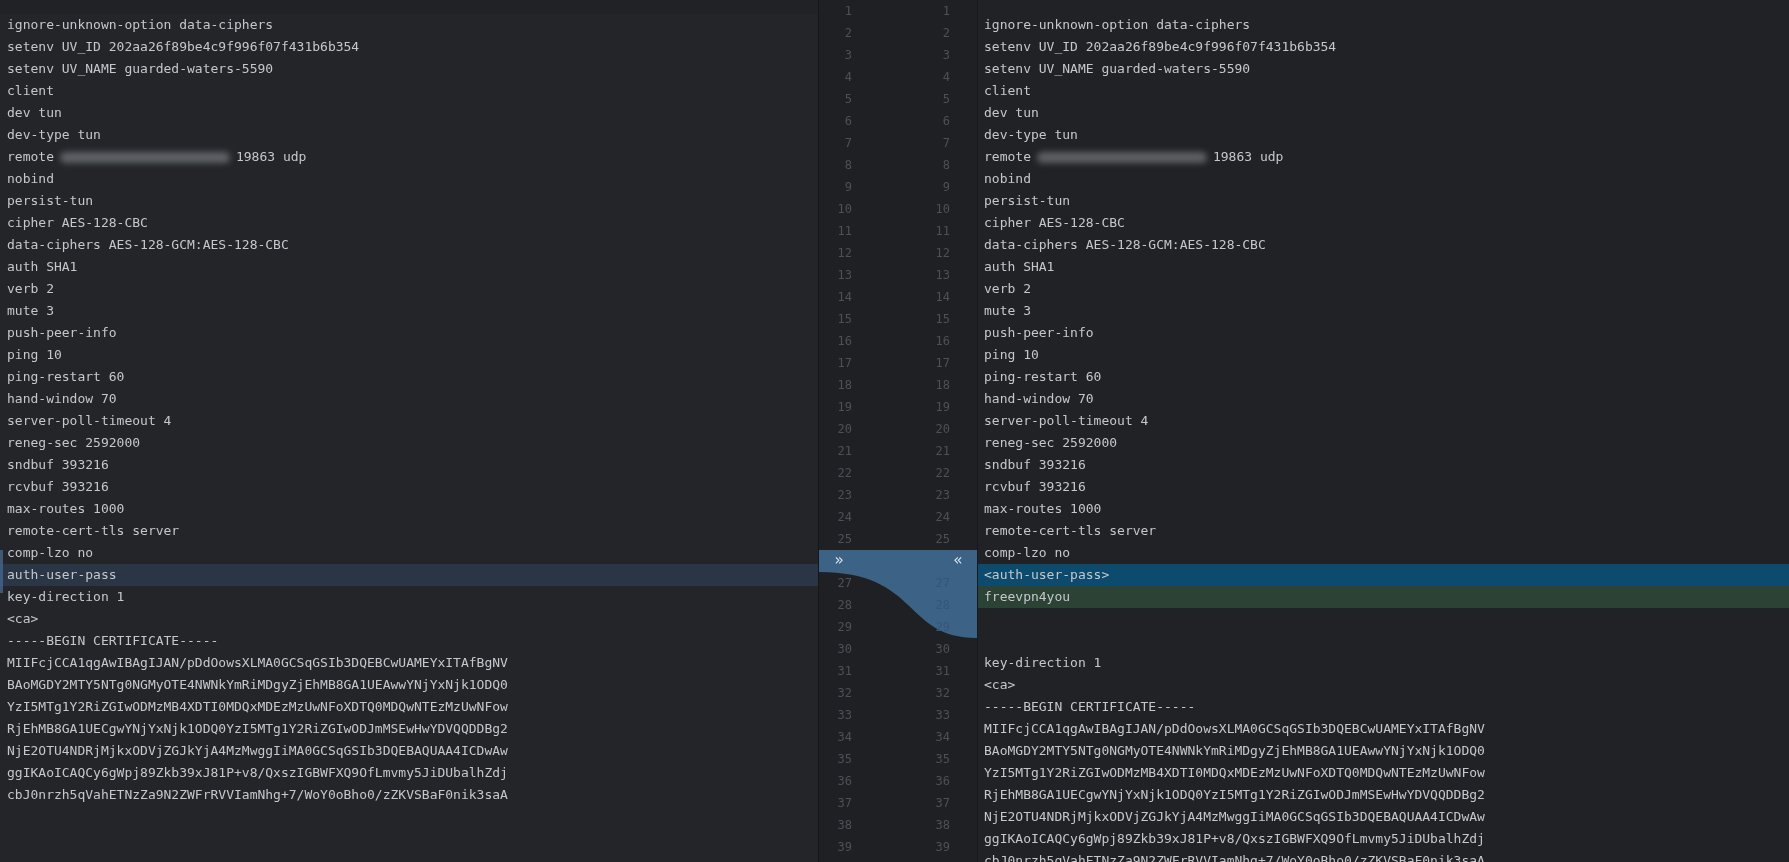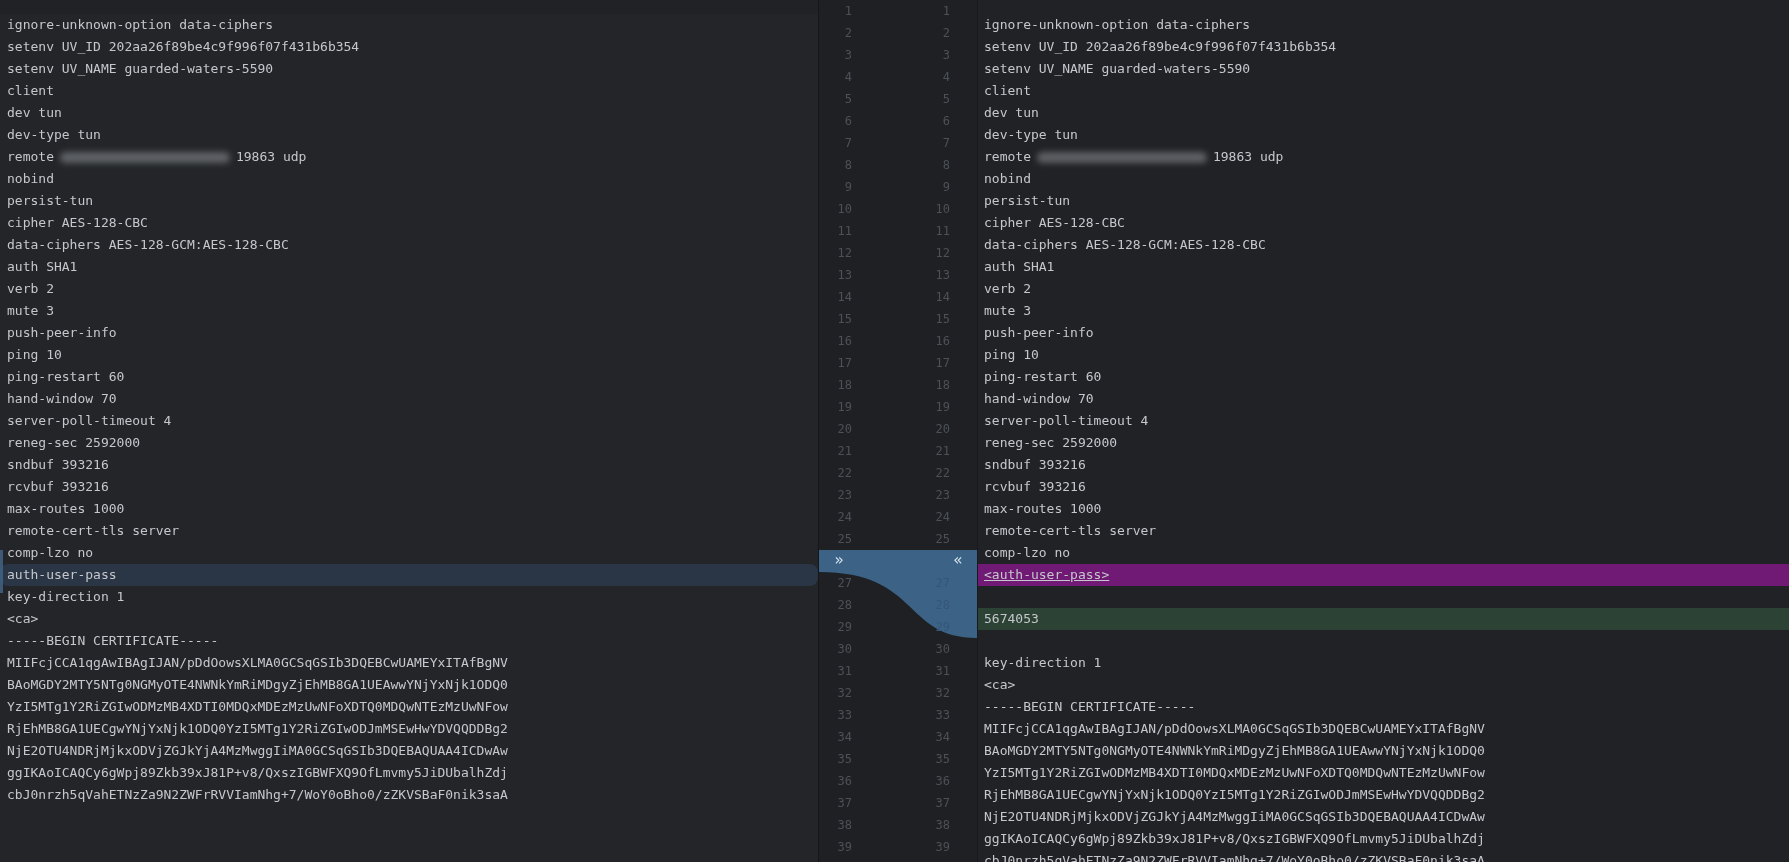--- a/index.html
+++ b/index.html
@@ -16,21 +16,21 @@
     position:absolute;top:0;left:818px;width:160px;height:862px;
     background:#1e2023;box-sizing:border-box;
     border-left:1px solid #141619;border-right:1px solid #17191c;
   }
   .row{
     position:absolute;left:0;right:0;height:22px;line-height:22px;
     white-space:pre;padding-left:7px;box-sizing:border-box;
   }
   .pane-right .row{padding-left:6px;}
   .row.changed{background:#2a3645;}
-  .pane-right .row.changed{background:#701a75;text-decoration:underline;}
+  .pane-right .row.changed{background:#0c4a6e;}
   .row.added{background:#2b4234;}
   .gut-num{
     position:absolute;height:22px;line-height:22px;font-size:12px;
     color:#4d5157;text-align:right;
   }
   .gut-num.col1{left:0;width:33px;}
   .gut-num.col2{left:65px;width:66px;}
   .gut-num.num-dim{color:#34567a;}
   .connector{position:absolute;left:0;top:550px;display:block;}
   .connector path{fill:#3c6386;}
@@ -72,21 +72,21 @@
     <div class="row same" style="top: 330px;">ping 10</div>
     <div class="row same" style="top: 352px;">ping-restart 60</div>
     <div class="row same" style="top: 374px;">hand-window 70</div>
     <div class="row same" style="top: 396px;">server-poll-timeout 4</div>
     <div class="row same" style="top: 418px;">reneg-sec 2592000</div>
     <div class="row same" style="top: 440px;">sndbuf 393216</div>
     <div class="row same" style="top: 462px;">rcvbuf 393216</div>
     <div class="row same" style="top: 484px;">max-routes 1000</div>
     <div class="row same" style="top: 506px;">remote-cert-tls server</div>
     <div class="row same" style="top: 528px;">comp-lzo no</div>
-    <div class="row changed" style="top: 550px; border-radius: 8px;">auth-user-pass</div>
+    <div class="row changed" style="top: 550px;">auth-user-pass</div>
     <div class="row same" style="top: 572px;">key-direction 1</div>
     <div class="row same" style="top: 594px;">&lt;ca&gt;</div>
     <div class="row same" style="top: 616px;">-----BEGIN CERTIFICATE-----</div>
     <div class="row same" style="top: 638px;">MIIFcjCCA1qgAwIBAgIJAN/pDdOowsXLMA0GCSqGSIb3DQEBCwUAMEYxITAfBgNV</div>
     <div class="row same" style="top: 660px;">BAoMGDY2MTY5NTg0NGMyOTE4NWNkYmRiMDgyZjEhMB8GA1UEAwwYNjYxNjk1ODQ0</div>
     <div class="row same" style="top: 682px;">YzI5MTg1Y2RiZGIwODMzMB4XDTI0MDQxMDEzMzUwNFoXDTQ0MDQwNTEzMzUwNFow</div>
     <div class="row same" style="top: 704px;">RjEhMB8GA1UECgwYNjYxNjk1ODQ0YzI5MTg1Y2RiZGIwODJmMSEwHwYDVQQDDBg2</div>
     <div class="row same" style="top: 726px;">NjE2OTU4NDRjMjkxODVjZGJkYjA4MzMwggIiMA0GCSqGSIb3DQEBAQUAA4ICDwAw</div>
     <div class="row same" style="top: 748px;">ggIKAoICAQCy6gWpj89Zkb39xJ81P+v8/QxszIGBWFXQ9OfLmvmy5JiDUbalhZdj</div>
     <div class="row same" style="top: 770px;">cbJ0nrzh5qVahETNzZa9N2ZWFrRVVIamNhg+7/WoY0oBho0/zZKVSBaF0nik3saA</div>
@@ -196,21 +196,21 @@
     <div class="row same" style="top: 352px;">ping-restart 60</div>
     <div class="row same" style="top: 374px;">hand-window 70</div>
     <div class="row same" style="top: 396px;">server-poll-timeout 4</div>
     <div class="row same" style="top: 418px;">reneg-sec 2592000</div>
     <div class="row same" style="top: 440px;">sndbuf 393216</div>
     <div class="row same" style="top: 462px;">rcvbuf 393216</div>
     <div class="row same" style="top: 484px;">max-routes 1000</div>
     <div class="row same" style="top: 506px;">remote-cert-tls server</div>
     <div class="row same" style="top: 528px;">comp-lzo no</div>
     <div class="row changed" style="top: 550px;">&lt;auth-user-pass&gt;</div>
-    <div class="row added" style="top: 594px;">5674053</div>
+    <div class="row added" style="top: 572px;">freevpn4you</div>
     <div class="row same" style="top: 638px;">key-direction 1</div>
     <div class="row same" style="top: 660px;">&lt;ca&gt;</div>
     <div class="row same" style="top: 682px;">-----BEGIN CERTIFICATE-----</div>
     <div class="row same" style="top: 704px;">MIIFcjCCA1qgAwIBAgIJAN/pDdOowsXLMA0GCSqGSIb3DQEBCwUAMEYxITAfBgNV</div>
     <div class="row same" style="top: 726px;">BAoMGDY2MTY5NTg0NGMyOTE4NWNkYmRiMDgyZjEhMB8GA1UEAwwYNjYxNjk1ODQ0</div>
     <div class="row same" style="top: 748px;">YzI5MTg1Y2RiZGIwODMzMB4XDTI0MDQxMDEzMzUwNFoXDTQ0MDQwNTEzMzUwNFow</div>
     <div class="row same" style="top: 770px;">RjEhMB8GA1UECgwYNjYxNjk1ODQ0YzI5MTg1Y2RiZGIwODJmMSEwHwYDVQQDDBg2</div>
     <div class="row same" style="top: 792px;">NjE2OTU4NDRjMjkxODVjZGJkYjA4MzMwggIiMA0GCSqGSIb3DQEBAQUAA4ICDwAw</div>
     <div class="row same" style="top: 814px;">ggIKAoICAQCy6gWpj89Zkb39xJ81P+v8/QxszIGBWFXQ9OfLmvmy5JiDUbalhZdj</div>
     <div class="row same" style="top: 836px;">cbJ0nrzh5qVahETNzZa9N2ZWFrRVVIamNhg+7/WoY0oBho0/zZKVSBaF0nik3saA</div>

